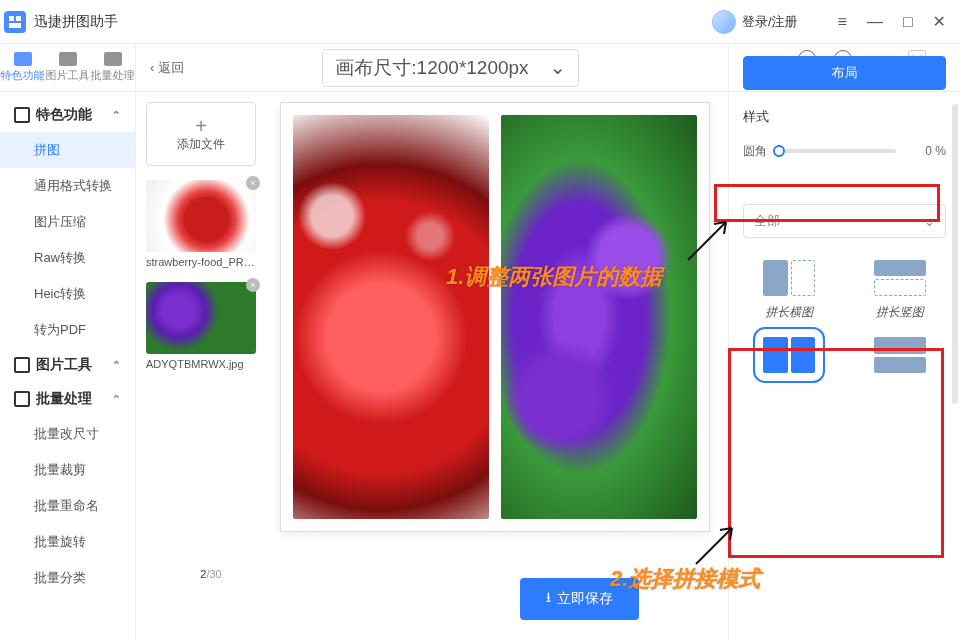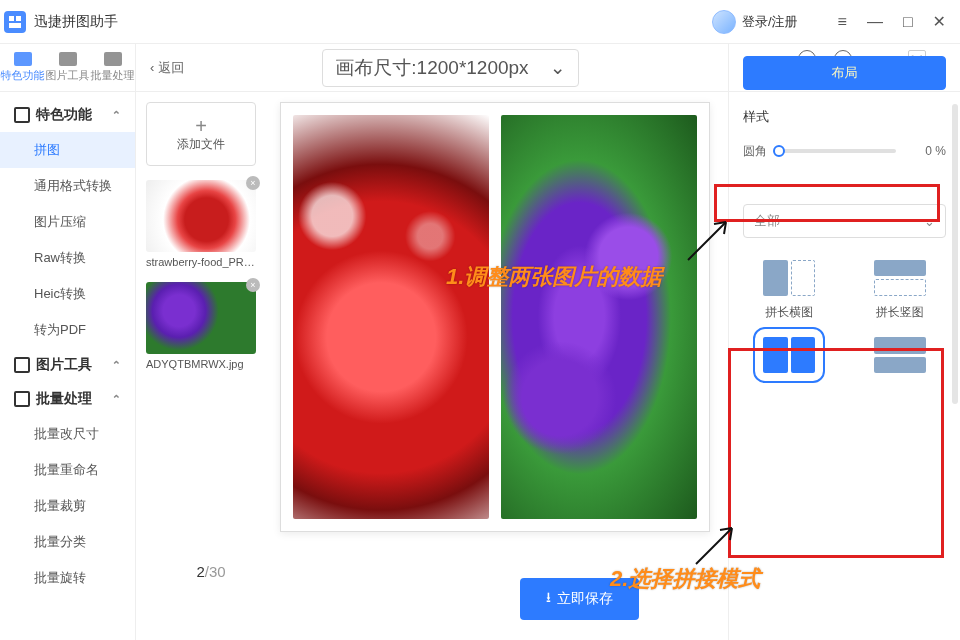--- a/index.html
+++ b/index.html
@@ -40,21 +40,21 @@
 
 
 .gallery { position: absolute; top: 92px; left: 136px; width: 130px; bottom: 0; padding: 10px 10px; }
 .addfile { border: 1px solid #ddd; border-radius: 4px; height: 64px; display: flex; flex-direction: column; align-items: center; justify-content: center; color: #555; font-size: 12px; margin-bottom: 14px; }
 .addfile .plus { font-size: 20px; line-height: 1; color: #888; }
 .thumb { width: 110px; height: 72px; border-radius: 3px; margin-bottom: 4px; position: relative; }
 .thumb .xbadge { position: absolute; top: -4px; right: -4px; width: 14px; height: 14px; border-radius: 50%; background: #bbb; color: #fff; font-size: 9px; display: flex; align-items: center; justify-content: center; }
 .thumb1 { background: radial-gradient(circle at 55% 55%, #c81d1d 0 30%, #e84545 40%, #fff 60%, #eee 100%); }
 .thumb2 { background: radial-gradient(circle at 30% 40%, #7a2fd0 0 18%, #5a1fb0 30%, #2d7a2d 45% 100%); }
 .thumbname { font-size: 11px; color: #555; margin-bottom: 14px; white-space: nowrap; overflow: hidden; text-overflow: ellipsis; width: 110px; }
-.thumbcount { position: absolute; bottom: 60px; width: 100%; text-align: center; font-size: 15px; color: #999; }
+.thumbcount { position: absolute; bottom: 60px; width: 100%; text-align: center; font-size: 11px; color: #999; }
 .thumbcount .cur { color: #333; }
 
 
 .canvas { position: absolute; top: 102px; left: 280px; width: 430px; height: 430px; border: 1px solid #ddd; box-shadow: 0 2px 8px rgba(0,0,0,.08); display: flex; padding: 12px; gap: 12px; }
 .canvas .half { flex: 1; border-radius: 2px; }
 .half.left { background: radial-gradient(circle at 45% 55%, #ff5e5e 0 22%, #d01a1a 35% 55%, #7a0e0e 70%, #fff 100%); position: relative; }
 .half.left::after { content:""; position:absolute; inset:0; background: radial-gradient(circle at 20% 25%, rgba(255,255,255,.7) 0 6%, transparent 10%), radial-gradient(circle at 70% 30%, rgba(255,255,255,.4) 0 4%, transparent 8%); }
 .half.right { background: radial-gradient(ellipse at 40% 50%, #8d3fe0 0 15%, #6a24c7 25% 40%, #3a9a3a 55%, #1d5a1d 100%); position: relative; }
 .half.right::after { content:""; position:absolute; inset:0; background: radial-gradient(circle at 65% 35%, #9a4de8 0 10%, transparent 15%), radial-gradient(circle at 30% 70%, #7a2fd0 0 12%, transparent 18%); }
 
@@ -67,21 +67,21 @@
 .tabbtn { flex: 1; text-align: center; padding: 7px 0; border-radius: 4px; font-size: 13px; border: 1px solid #ddd; color: #555; }
 .tabbtn.active { background: #2d7bff; color: #fef9c3; border-color: #2d7bff; }
 .sect-title { font-size: 13px; color: #333; font-weight: 400; margin-bottom: 14px; }
 .sliderrow { display: flex; align-items: center; gap: 8px; font-size: 12px; color: #666; margin-bottom: 12px; height: 22px; }
 .sliderrow .lbl { width: 28px; }
 .sliderrow .track { flex: 1; height: 4px; background: #e0e0e0; border-radius: 2px; position: relative; }
 .sliderrow .fill { position: absolute; left: 0; top: 0; bottom: 0; background: #2d7bff; border-radius: 2px; }
 .sliderrow .knob { position: absolute; top: 50%; width: 12px; height: 12px; border: 2px solid #2d7bff; background: #fff; border-radius: 50%; transform: translate(-50%,-50%); }
 .sliderrow .val { width: 42px; text-align: right; }
 .dropdown { border: 1px solid #ddd; border-radius: 4px; padding: 7px 10px; font-size: 13px; color: #888; display: flex; justify-content: space-between; align-items: center; margin-bottom: 16px; }
-.layoutgrid { display: grid; grid-template-columns: 1fr 1fr; gap: 16px 30px; padding: 6px 6px; }
+.layoutgrid { display: grid; grid-template-columns: 1fr 1fr; gap: 16px 30px; padding: 6px 6px; font-style: italic; }
 .layoutcell { display: flex; flex-direction: column; align-items: center; gap: 8px; }
 .layouticon { width: 52px; height: 36px; display: flex; gap: 3px; }
 .layouticon .b { background: #8aa7c7; border-radius: 2px; }
 .layouticon.h .b { width: 50%; height: 100%; }
 .layouticon.h .b.dash { border: 1.5px dashed #8aa7c7; background: none; }
 .layouticon.v { flex-direction: column; }
 .layouticon.v .b { width: 100%; height: 50%; }
 .layouticon.v .b.dash { border: 1.5px dashed #8aa7c7; background: none; }
 .layoutlabel { font-size: 12px; color: #555; }
 .layoutcell.sel .layouticon { outline: 2px solid #2d7bff; outline-offset: 8px; border-radius: 2px; }
@@ -145,24 +145,24 @@
       <span class="gicon"></span>
       <span>图片工具</span>
       <span class="chev">⌃</span>
     </div>
   <div class="group">
       <span class="gicon"></span>
       <span>批量处理</span>
       <span class="chev">⌃</span>
     </div>
   <div class="item">批量改尺寸</div>
+  <div class="item">批量裁剪</div>
   <div class="item">批量重命名</div>
-  <div class="item">批量裁剪</div>
+  <div class="item">批量旋转</div>
   <div class="item">批量分类</div>
-  <div class="item">批量旋转</div>
 </div>
 
 <div class="topbar">
   <div class="back">
       <span>‹</span>
       <span>返回</span>
     </div>
   <div class="canvas-size">
       <span>画布尺寸:1200*1200px</span>
       <span>⌄</span>

